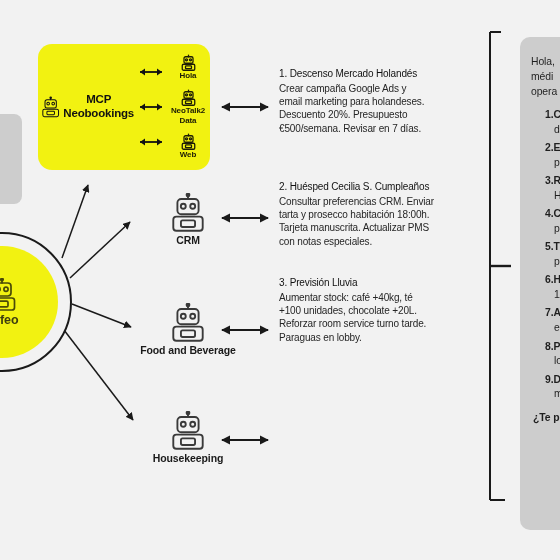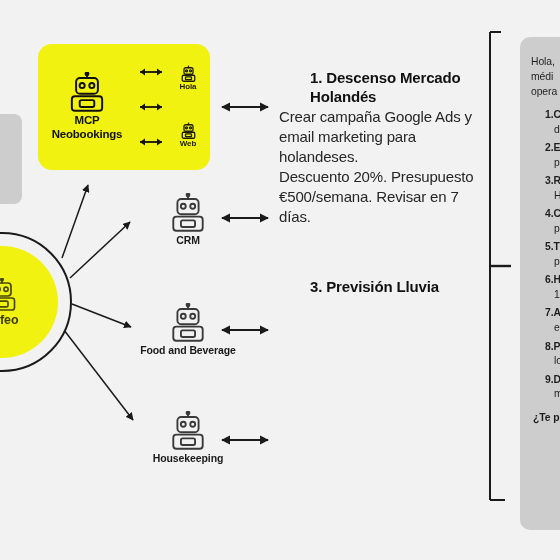--- a/index.html
+++ b/index.html
@@ -54,21 +54,21 @@
     position: absolute;
     left: 38px; top: 44px;
     width: 172px; height: 126px;
     background: #f2f211;
     border-radius: 14px;
     display: flex;
     align-items: center;
   }
   .mcp-left {
     width: 96px;
-    display: flex; flex-direction: column;
+    display: flex; flex-direction: row;
     align-items: center; justify-content: center;
     gap: 2px;
     padding-left: 2px;
   }
   .mcp-title {
     font-size: 11.5px; font-weight: 700; color: #111;
     text-align: center; line-height: 1.18;
     letter-spacing: -0.2px;
   }
   .mcp-arrows {
@@ -112,27 +112,26 @@
   #dept-crm        { left: 134px; top: 193px; }
   #dept-fb         { left: 134px; top: 303px; }
   #dept-hk         { left: 134px; top: 411px; justify-content: space-between; }
 
   
   .task {
     position: absolute;
     left: 279px; width: 205px;
   }
   .task-title {
-    font-size: 15px; font-weight: 700; color: #111;
+    font-size: 10px; font-weight: 400; color: #111;
     line-height: 1.28; letter-spacing: -0.15px;
     margin-bottom: 1px;
-    margin-left: 31px;
   }
   .task-body {
-    font-size: 15px; color: #262626;
+    font-size: 10px; color: #262626;
     line-height: 1.33; letter-spacing: -0.15px;
     white-space: pre-line;
   }
   #task-1 { top: 68px; }
   #task-2 { top: 181px; }
   #task-3 { top: 277px; }
   #task-4 { top: 403px; }
 
   
   .bracket { position: absolute; left: 484px; top: 30px; width: 46px; height: 472px; }
@@ -275,20 +274,34 @@
         <svg class="bot-svg" width="17" height="17" viewBox="0 0 34 33">
           <g fill="none" stroke="#1d1d05" stroke-width="2.6" stroke-linejoin="round" stroke-linecap="round">
             <line x1="17" y1="1.6" x2="17" y2="5"></line>
             <rect x="8" y="5" width="18" height="13" rx="3.2"></rect>
             <circle cx="13" cy="11.2" r="2.1"></circle>
             <circle cx="21" cy="11.2" r="2.1"></circle>
             <rect x="4.5" y="20" width="25" height="12" rx="2.6"></rect>
             <rect x="11" y="23.2" width="12" height="5.6" rx="1.4"></rect>
           </g>
         </svg>
+        <div class="svc-label">NeoTalk2
+Data</div>
+      </div>
+      <div class="svc">
+        <svg class="bot-svg" width="17" height="17" viewBox="0 0 34 33">
+          <g fill="none" stroke="#1d1d05" stroke-width="2.6" stroke-linejoin="round" stroke-linecap="round">
+            <line x1="17" y1="1.6" x2="17" y2="5"></line>
+            <rect x="8" y="5" width="18" height="13" rx="3.2"></rect>
+            <circle cx="13" cy="11.2" r="2.1"></circle>
+            <circle cx="21" cy="11.2" r="2.1"></circle>
+            <rect x="4.5" y="20" width="25" height="12" rx="2.6"></rect>
+            <rect x="11" y="23.2" width="12" height="5.6" rx="1.4"></rect>
+          </g>
+        </svg>
         <div class="svc-label">Web</div>
       </div>
     </div>
   </div>
 
   <div class="dept" id="dept-crm">
     <svg class="bot-svg" width="40" height="39" viewBox="0 0 34 33">
       <g fill="none" stroke="#3a3a3a" stroke-width="1.6" stroke-linejoin="round" stroke-linecap="round">
         <line x1="17" y1="1.6" x2="17" y2="5"></line>
         <circle cx="17" cy="1.6" r="1.2" fill="#3a3a3a"></circle>
@@ -333,22 +346,33 @@
     <div class="dept-label">Housekeeping</div>
   </div>
 
   <div class="task" id="task-1">
     <div class="task-title">1. Descenso Mercado Holandés</div>
     <div class="task-body">Crear campaña Google Ads y
 email marketing para holandeses.
 Descuento 20%. Presupuesto
 €500/semana. Revisar en 7 días.</div>
   </div>
+  <div class="task" id="task-2">
+    <div class="task-title">2. Huésped Cecilia S. Cumpleaños</div>
+    <div class="task-body">Consultar preferencias CRM. Enviar
+tarta y prosecco habitación 18:00h.
+Tarjeta manuscrita. Actualizar PMS
+con notas especiales.</div>
+  </div>
   <div class="task" id="task-3">
     <div class="task-title">3. Previsión Lluvia</div>
+    <div class="task-body">Aumentar stock: café +40kg, té
++100 unidades, chocolate +20L.
+Reforzar room service turno tarde.
+Paraguas en lobby.</div>
   </div>
   <div class="task" id="task-4">
   </div>
 
   <svg class="bracket" viewBox="0 0 46 472" xmlns="http://www.w3.org/2000/svg">
     <line x1="6" y1="2" x2="6" y2="470" stroke="#1a1a1a" stroke-width="2"></line>
     <line x1="6" y1="2" x2="17" y2="2" stroke="#1a1a1a" stroke-width="2"></line>
     <line x1="6" y1="470" x2="21" y2="470" stroke="#1a1a1a" stroke-width="2"></line>
     <line x1="6" y1="236" x2="27" y2="236" stroke="#1a1a1a" stroke-width="2.4"></line>
   </svg>

